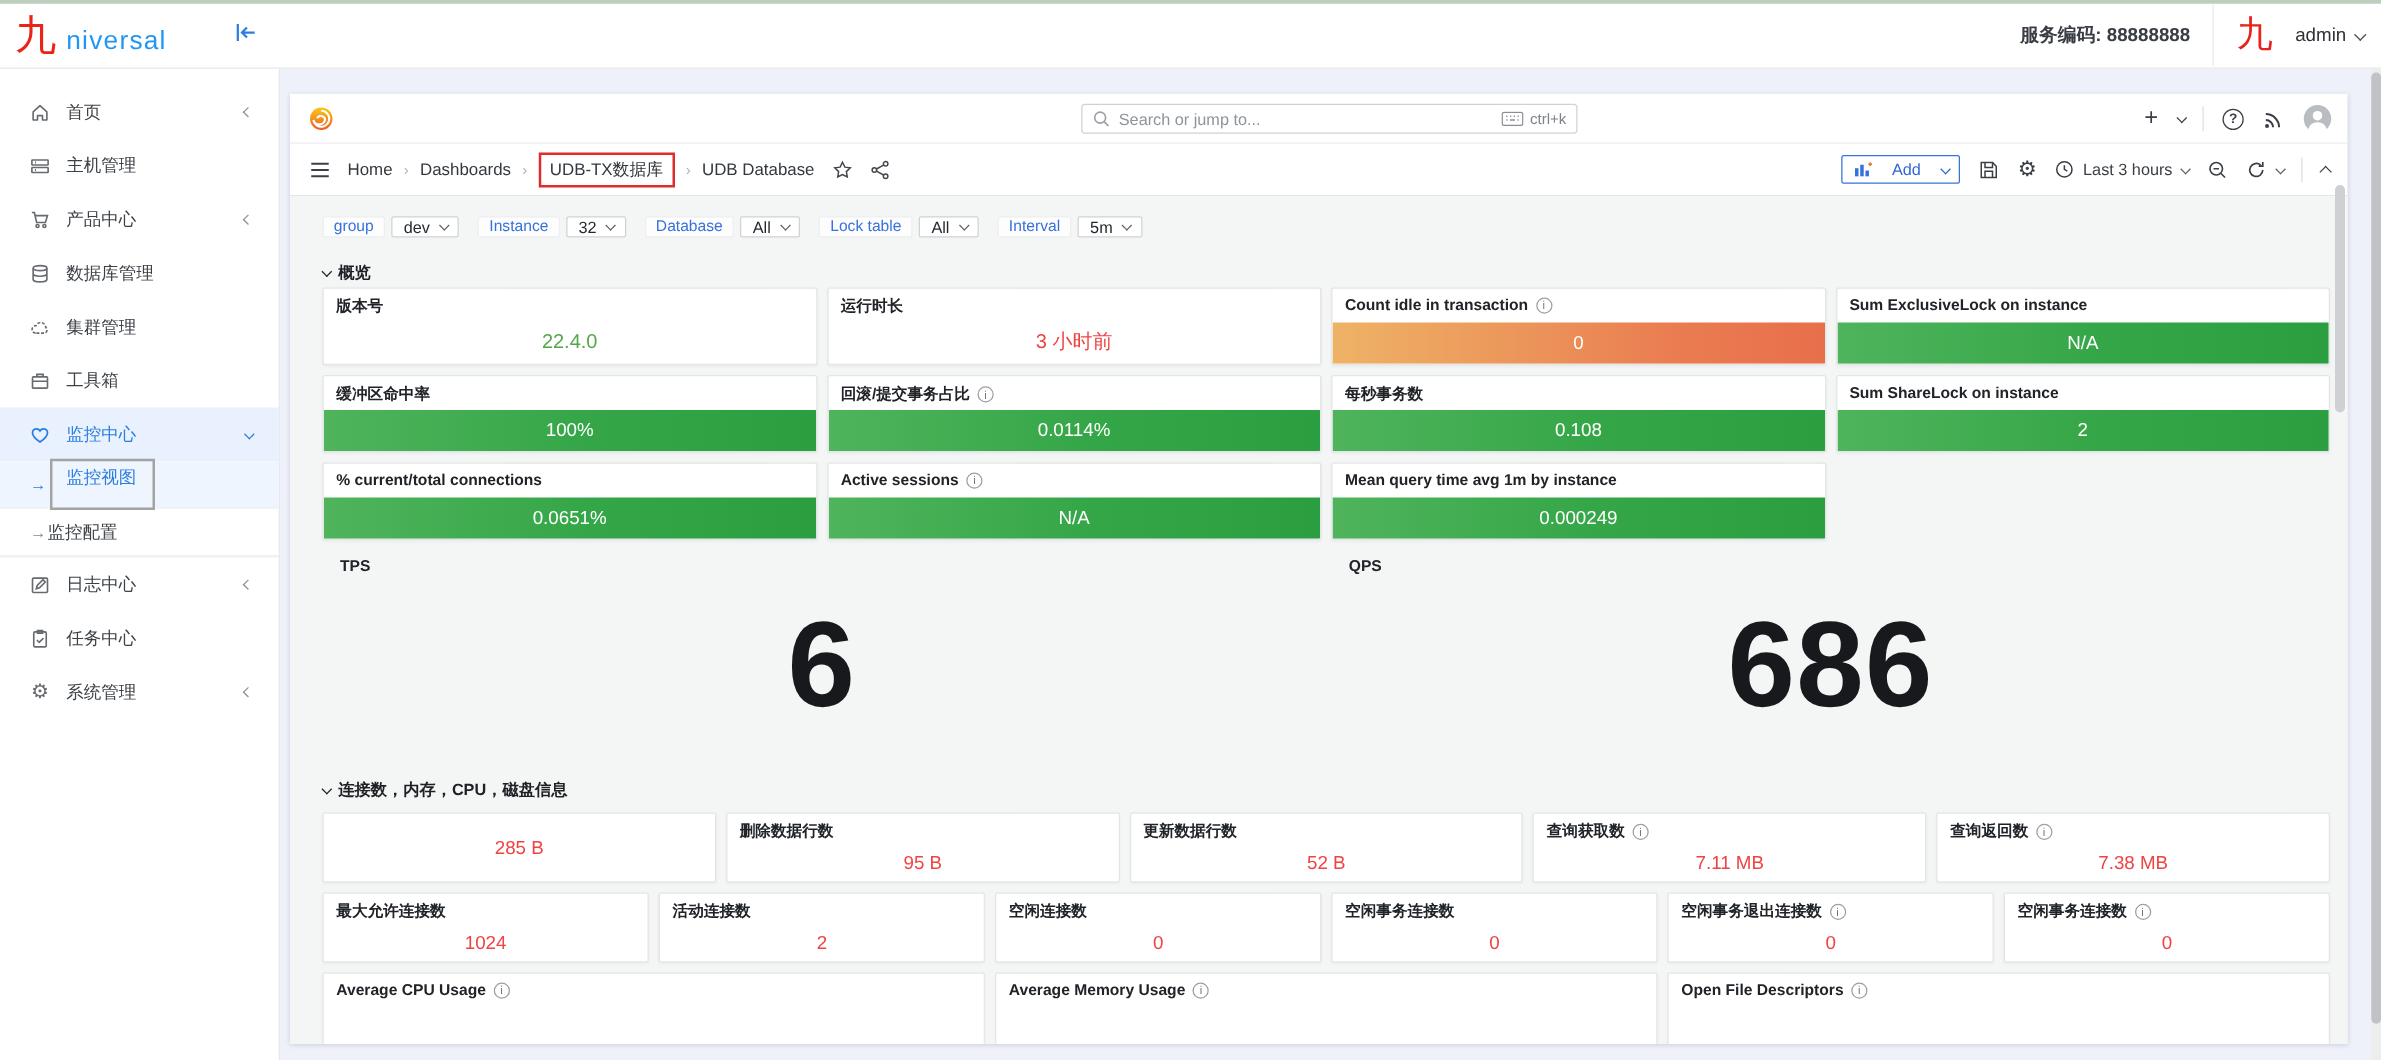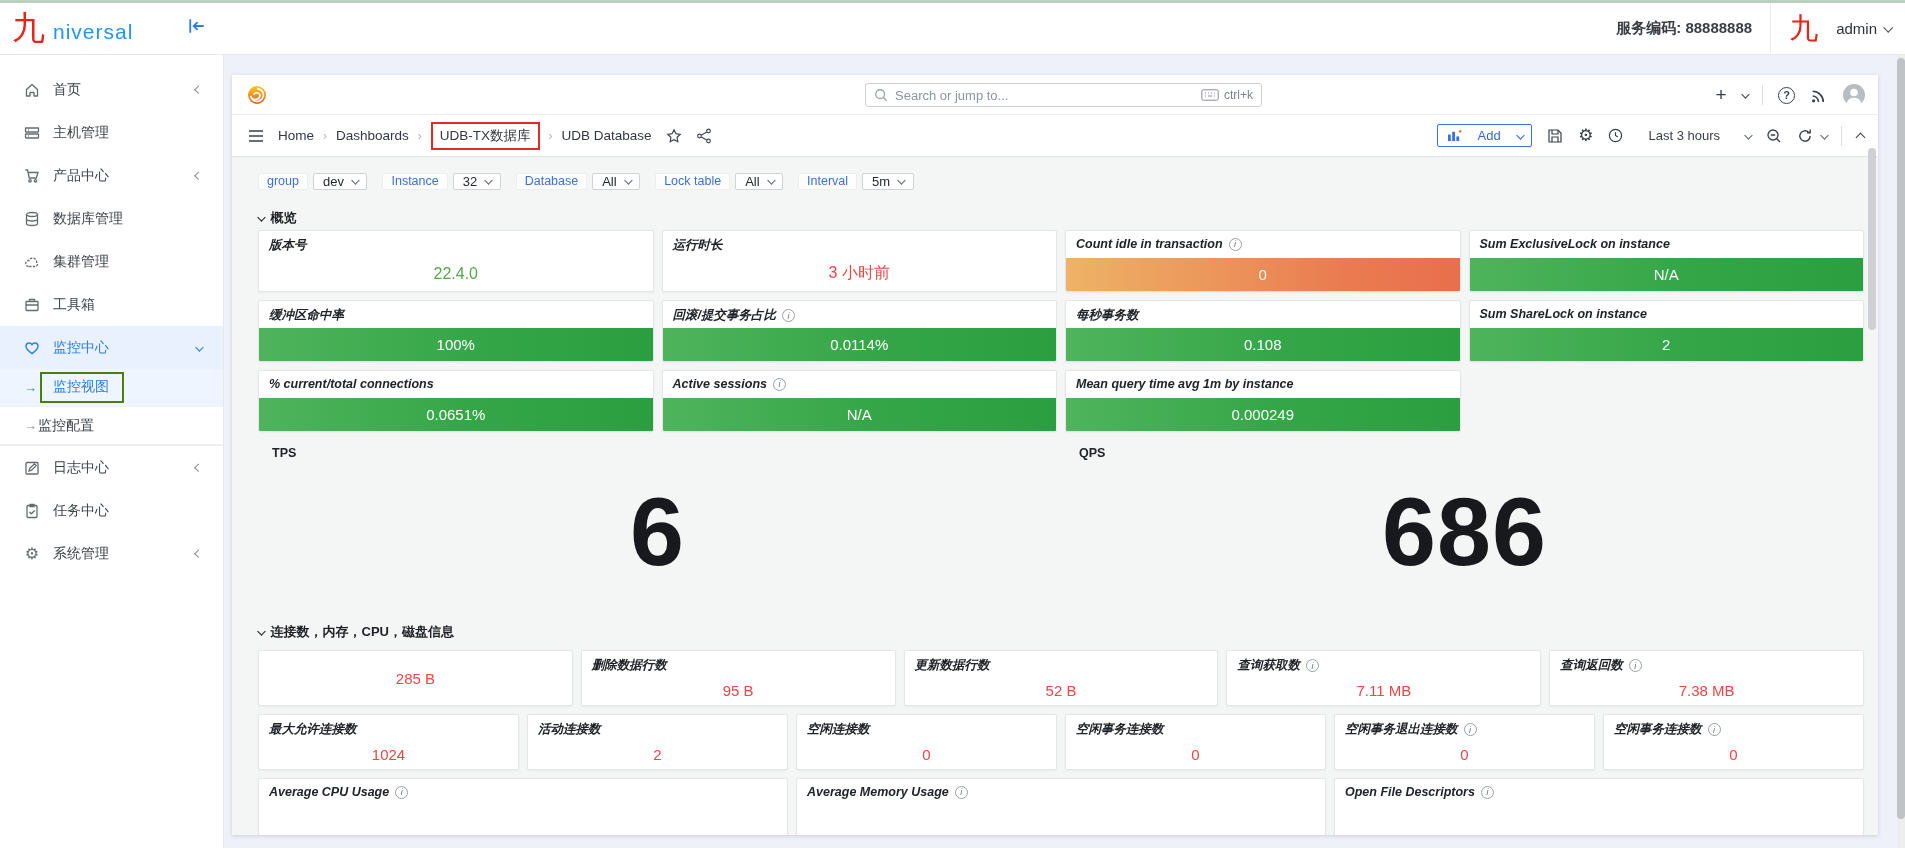--- a/index.html
+++ b/index.html
@@ -33,21 +33,21 @@
   .side-item { height:43px; display:flex; align-items:center; padding:0 22px 0 24px; gap:13px; font-size:14px; color:#3d4247; cursor:pointer; position:relative; }
   .side-item .icon16 { width:16px; height:16px; flex:0 0 16px; display:flex; align-items:center; justify-content:center; }
   .side-item .s-label { flex:1; }
   .side-item .s-chev { color:#8d9196; }
   .side-item.active { background:#e8f1fd; color:#2b7de0; }
   .side-item.active .s-chev { color:#2b7de0; }
   .sub-item { height:38px; display:flex; align-items:center; padding-left:24px; font-size:14px; color:#3d4247; cursor:pointer; border-bottom:1px solid #f0f1f3; position:relative; }
   .sub-item .sub-arrow { width:14px; font-size:13px; color:#85898e; }
   .sub-item.active { background:#eef5fe; color:#2b7de0; }
   .sub-item.active .sub-arrow { color:#2b7de0; }
-  .redbox-label { border:2px solid #4d7c0f; padding:4px 13px 5px 11px; margin-left:2px; }
+  .redbox-label { border:2px solid #a3a3a3; padding:4px 13px 15px 11px; margin-left:2px; }
   .side-divider { height:0; border-bottom:1px solid #eceef0; }
   .gear-char { font-size:16px; color:#676b70; line-height:16px; }
 
   
   .main { position:absolute; top:55px; left:224px; right:0; bottom:0; background:#eff1fa; }
   .gcard { position:absolute; left:8px; top:20px; width:1646px; height:760px; background:#fff; box-shadow:0 1px 4px rgba(0,0,0,.14); }
 
   
   .g-top { position:relative; height:40px; border-bottom:1px solid #eceeef; }
   .g-logo { position:absolute; left:15px; top:10px; width:20px; height:20px; }
@@ -63,21 +63,21 @@
 
   
   .g-nav { height:42px; display:flex; align-items:center; justify-content:space-between; padding:0 14px 0 16px; border-bottom:1px solid #e3e5e7; }
   .nav-left { display:flex; align-items:center; gap:14px; }
   .crumbs { display:flex; align-items:center; gap:9px; font-size:13.5px; color:#33383e; }
   .crumb { cursor:pointer; white-space:nowrap; }
   .crumb-sep { color:#b0b4b9; font-size:12px; }
   .crumb.boxed { border:2px solid #e02b2b; padding:3px 7px; }
   .nav-right { display:flex; align-items:center; gap:15px; }
   .add-btn { display:flex; align-items:center; gap:16px; border:1px solid #3871dc; border-radius:2px; padding:3px 9px; color:#3366d6; font-size:13px; cursor:pointer; background:#fff; }
-  .time-picker { display:flex; align-items:center; gap:25px; font-size:13px; color:#3a3f45; cursor:pointer; }
+  .time-picker { display:flex; align-items:center; gap:7px; font-size:13px; color:#3a3f45; cursor:pointer; }
   .refresh-wrap { display:flex; align-items:center; gap:8px; cursor:pointer; }
 
   
   .g-body { position:relative; height:678px; background:#f4f5f5; padding:11px 14px 0 26px; overflow:hidden; }
 
   .filters { display:flex; align-items:center; gap:15px; height:26px; }
   .fgroup { display:flex; align-items:stretch; gap:5px; }
   .flabel { display:flex; align-items:center; padding:0 8px; font-size:12.5px; color:#3871dc; background:#fdfdfd; border:1px solid #eceeef; border-radius:2px; }
   .fvalue { display:flex; align-items:center; gap:8px; padding:0 9px; font-size:13px; color:#24292e; background:#fff; border:1px solid #d0d2d5; border-radius:2px; cursor:pointer; }
   .fvalue .chev { color:#5f6469; }
@@ -90,21 +90,21 @@
   .grid { display:grid; gap:8px; }
   .g4 { grid-template-columns:repeat(4,1fr); }
   .g5 { grid-template-columns:repeat(5,1fr); }
   .g6 { grid-template-columns:repeat(6,1fr); }
   .g3 { grid-template-columns:repeat(3,1fr); }
   .g2 { grid-template-columns:repeat(2,1fr); }
   .mt4{margin-top:4px;} .mt6{margin-top:6px;} .mt8{margin-top:8px;} .mt10{margin-top:10px;}
 
   .panel { background:#fff; border:1px solid #e3e5e7; border-radius:2px; box-shadow:0 1px 2px rgba(0,0,0,.04); display:flex; flex-direction:column; overflow:hidden; position:relative; }
   .h62 { height:62px; } .h56 { height:56px; } .h120 { height:120px; }
-  .p-title { display:flex; align-items:center; gap:6px; padding:6px 10px 2px; font-size:12.5px; font-weight:700; color:#202428; white-space:nowrap; overflow:hidden;font-style:italic; }
+  .p-title { display:flex; align-items:center; gap:6px; padding:6px 10px 2px; font-size:12.5px; font-weight:700; color:#202428; white-space:nowrap; overflow:hidden; }
   .info-i { width:13px; height:13px; border:1px solid #9aa0a5; border-radius:50%; color:#70757a; font-size:9px; display:inline-flex; align-items:center; justify-content:center; flex:0 0 13px; cursor:pointer; font-weight:400; }
   .p-center { flex:1; display:flex; align-items:center; justify-content:center; font-size:16px; color:#ef4444; }
   .p-center.sm { font-size:15px; }
   .green-text { color:#56a64b; }
   .p-bar { height:33px; margin-top:auto; display:flex; align-items:center; justify-content:center; color:#fff; font-size:15px; }
   .bar-green { background:linear-gradient(90deg,#4fb45c 0%,#34a647 55%,#2b9f3f 100%); }
   .bar-orange { background:linear-gradient(90deg,#eeb366 0%,#ea7c51 70%,#e86f4b 100%); }
 
   .bigpanel { height:172px; display:flex; flex-direction:column; }
   .big-label { padding:8px 14px 0; font-size:12.5px; font-weight:700; color:#202428; }

